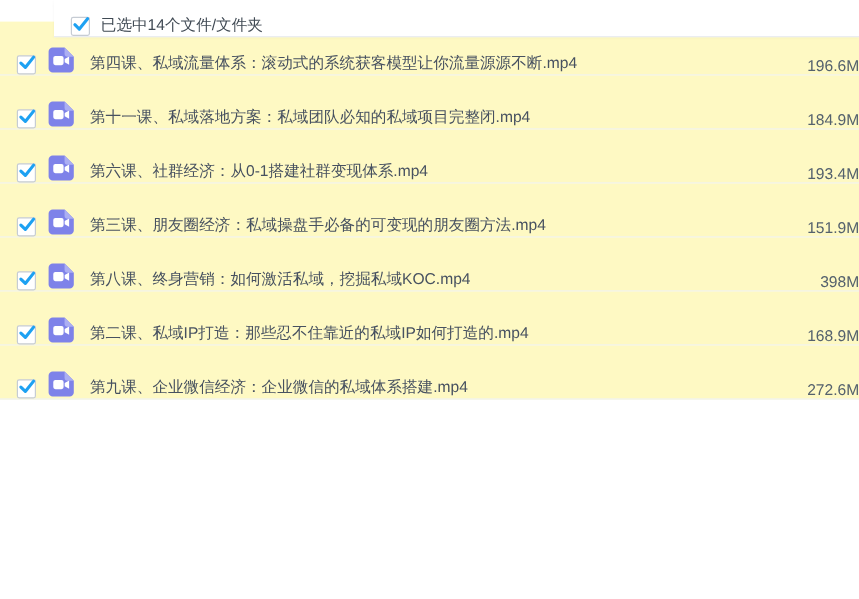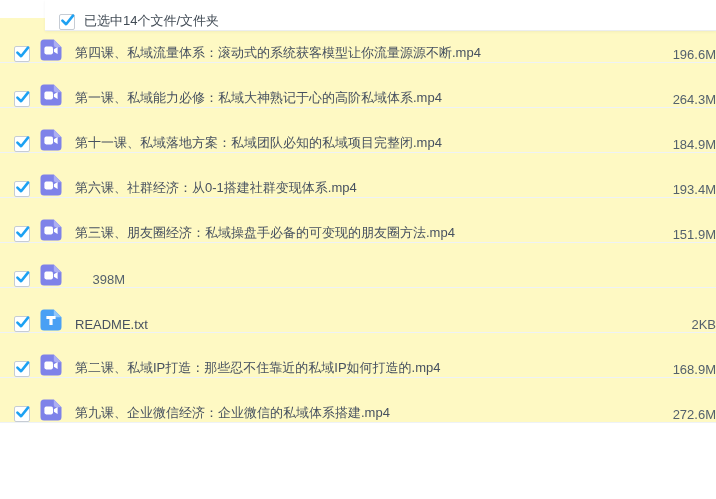--- a/index.html
+++ b/index.html
@@ -97,37 +97,20 @@
     <path d="M5 1.5 H14.8 L22.5 9.2 V19 A3.5 3.5 0 0 1 19 22.5 H5 A3.5 3.5 0 0 1 1.5 19 V5 A3.5 3.5 0 0 1 5 1.5 Z" style="fill:var(--video-icon)"></path>
     <path d="M14.8 1.5 L22.5 9.2 H17.3 A2.5 2.5 0 0 1 14.8 6.7 Z" style="fill:var(--video-icon-fold)"></path>
     <rect x="5.4" y="8.6" width="8.6" height="7.8" rx="1.8" fill="#ffffff"></rect>
     <path d="M14.9 11.2 L18.6 9 V16 L14.9 13.8 Z" fill="#ffffff"></path>
   </svg>
 </span>
     <span class="file-name">第四课、私域流量体系：滚动式的系统获客模型让你流量源源不断.mp4</span>
     <span class="file-size">196.6M</span>
   </div>
 
-  <div class="file-row">
-    <span class="checkbox">
-  <svg width="15" height="13" viewBox="0 0 15 13">
-    <path d="M2.4 6.6 L6.1 10.2 L13 1.6" fill="none" style="stroke:var(--check-blue)" stroke-width="2.6" stroke-linecap="round" stroke-linejoin="round"></path>
-  </svg>
-</span>
-    <span class="icon-slot">
-  <svg width="24" height="24" viewBox="0 0 24 24">
-    <path d="M5 1.5 H14.8 L22.5 9.2 V19 A3.5 3.5 0 0 1 19 22.5 H5 A3.5 3.5 0 0 1 1.5 19 V5 A3.5 3.5 0 0 1 5 1.5 Z" style="fill:var(--video-icon)"></path>
-    <path d="M14.8 1.5 L22.5 9.2 H17.3 A2.5 2.5 0 0 1 14.8 6.7 Z" style="fill:var(--video-icon-fold)"></path>
-    <rect x="5.4" y="8.6" width="8.6" height="7.8" rx="1.8" fill="#ffffff"></rect>
-    <path d="M14.9 11.2 L18.6 9 V16 L14.9 13.8 Z" fill="#ffffff"></path>
-  </svg>
-</span>
-    <span class="file-name">第一课、私域能力必修：私域大神熟记于心的高阶私域体系.mp4</span>
-    <span class="file-size">264.3M</span>
-  </div>
 
   <div class="file-row">
     <span class="checkbox">
   <svg width="15" height="13" viewBox="0 0 15 13">
     <path d="M2.4 6.6 L6.1 10.2 L13 1.6" fill="none" style="stroke:var(--check-blue)" stroke-width="2.6" stroke-linecap="round" stroke-linejoin="round"></path>
   </svg>
 </span>
     <span class="icon-slot">
   <svg width="24" height="24" viewBox="0 0 24 24">
     <path d="M5 1.5 H14.8 L22.5 9.2 V19 A3.5 3.5 0 0 1 19 22.5 H5 A3.5 3.5 0 0 1 1.5 19 V5 A3.5 3.5 0 0 1 5 1.5 Z" style="fill:var(--video-icon)"></path>
@@ -183,39 +166,24 @@
   </svg>
 </span>
     <span class="icon-slot">
   <svg width="24" height="24" viewBox="0 0 24 24">
     <path d="M5 1.5 H14.8 L22.5 9.2 V19 A3.5 3.5 0 0 1 19 22.5 H5 A3.5 3.5 0 0 1 1.5 19 V5 A3.5 3.5 0 0 1 5 1.5 Z" style="fill:var(--video-icon)"></path>
     <path d="M14.8 1.5 L22.5 9.2 H17.3 A2.5 2.5 0 0 1 14.8 6.7 Z" style="fill:var(--video-icon-fold)"></path>
     <rect x="5.4" y="8.6" width="8.6" height="7.8" rx="1.8" fill="#ffffff"></rect>
     <path d="M14.9 11.2 L18.6 9 V16 L14.9 13.8 Z" fill="#ffffff"></path>
   </svg>
 </span>
+    <span class="file-name">第八课、终身营销：如何激活私域，挖掘私域KOC.mp4</span>
     <span class="file-size">398M</span>
   </div>
 
-  <div class="file-row">
-    <span class="checkbox">
-  <svg width="15" height="13" viewBox="0 0 15 13">
-    <path d="M2.4 6.6 L6.1 10.2 L13 1.6" fill="none" style="stroke:var(--check-blue)" stroke-width="2.6" stroke-linecap="round" stroke-linejoin="round"></path>
-  </svg>
-</span>
-    <span class="icon-slot">
-  <svg width="24" height="24" viewBox="0 0 24 24">
-    <path d="M5 1.5 H14.8 L22.5 9.2 V19 A3.5 3.5 0 0 1 19 22.5 H5 A3.5 3.5 0 0 1 1.5 19 V5 A3.5 3.5 0 0 1 5 1.5 Z" style="fill:var(--text-icon)"></path>
-    <path d="M14.8 1.5 L22.5 9.2 H17.3 A2.5 2.5 0 0 1 14.8 6.7 Z" style="fill:var(--text-icon-fold)"></path>
-    <path d="M7.4 8 H16.6 V10.9 H13.6 V17 H10.4 V10.9 H7.4 Z" fill="#ffffff"></path>
-  </svg>
-</span>
-    <span class="file-name">README.txt</span>
-    <span class="file-size">2KB</span>
-  </div>
 
   <div class="file-row">
     <span class="checkbox">
   <svg width="15" height="13" viewBox="0 0 15 13">
     <path d="M2.4 6.6 L6.1 10.2 L13 1.6" fill="none" style="stroke:var(--check-blue)" stroke-width="2.6" stroke-linecap="round" stroke-linejoin="round"></path>
   </svg>
 </span>
     <span class="icon-slot">
   <svg width="24" height="24" viewBox="0 0 24 24">
     <path d="M5 1.5 H14.8 L22.5 9.2 V19 A3.5 3.5 0 0 1 19 22.5 H5 A3.5 3.5 0 0 1 1.5 19 V5 A3.5 3.5 0 0 1 5 1.5 Z" style="fill:var(--video-icon)"></path>

